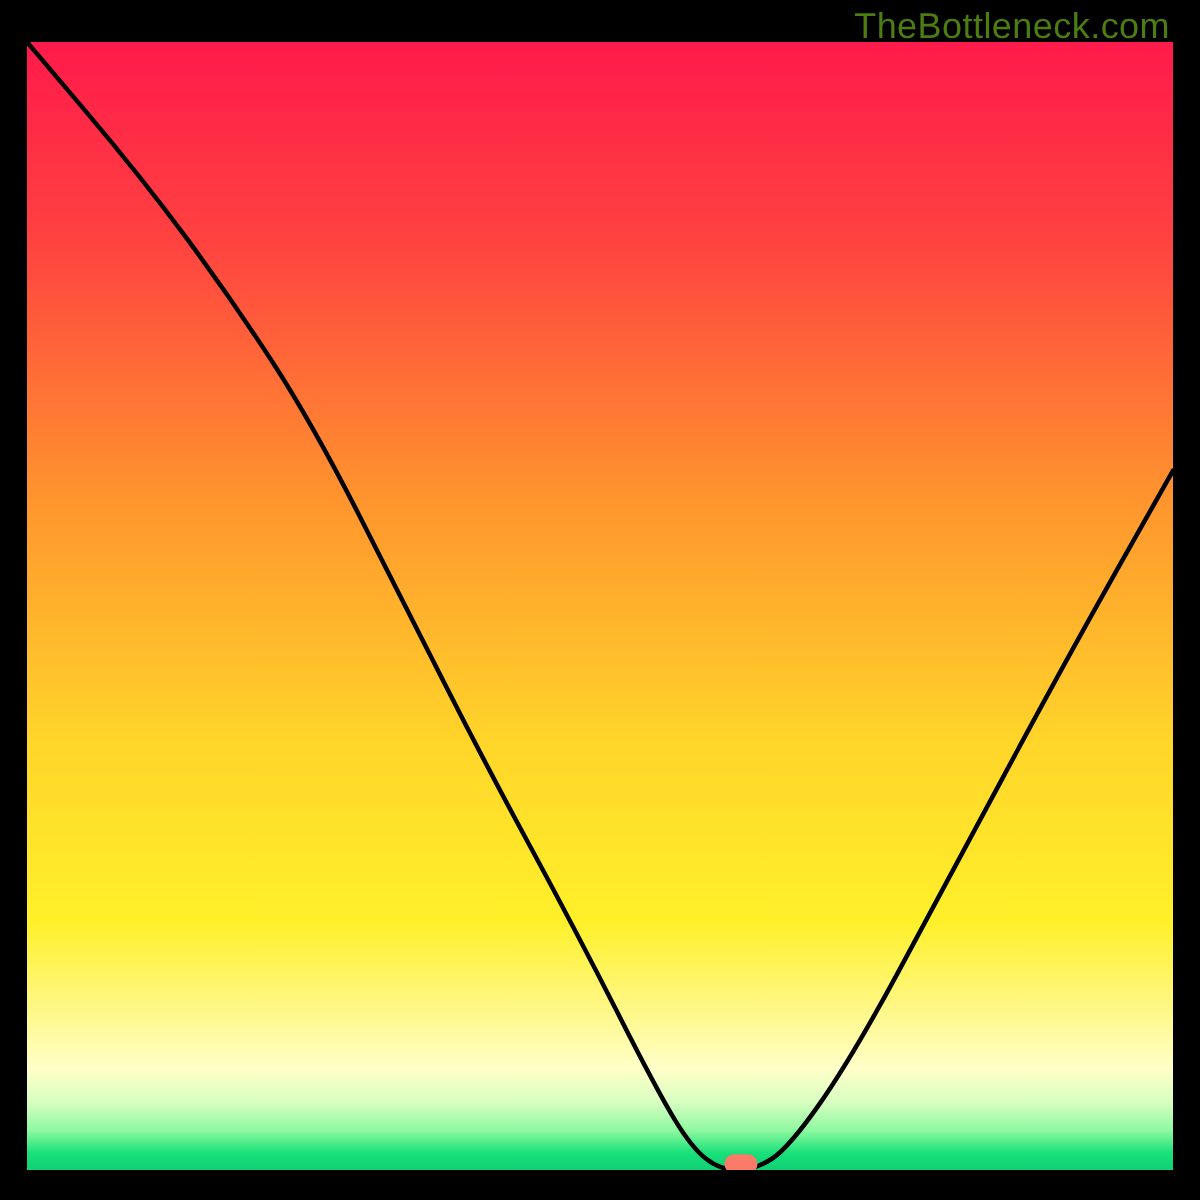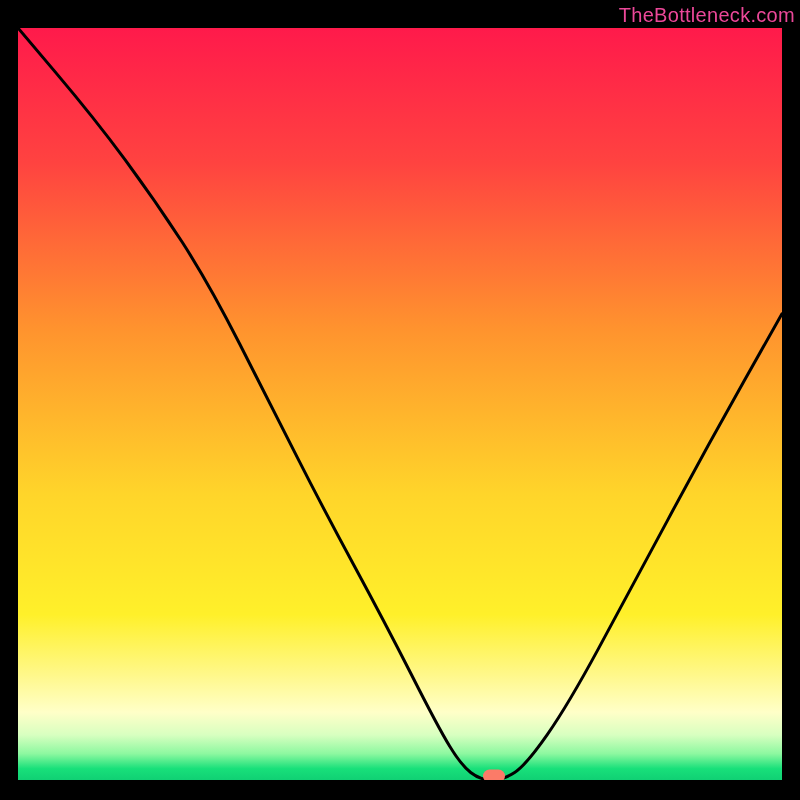--- a/index.html
+++ b/index.html
@@ -1,17 +1,17 @@
 <!DOCTYPE html>
 <html><head>
 <meta charset="utf-8">
 <style>
 * { margin: 0; padding: 0; box-sizing: border-box; }
 body { width: 800px; height: 800px; background: #000; position: relative; font-family: Arial, sans-serif; }
-.watermark { position: absolute; top: 4px; right: 5px; color: #ec4899; font-size: 20px; font-weight: 500; z-index: 10; letter-spacing: 0.3px; }
+.watermark { position: absolute; top: 4px; right: 20px; color: #4d7c0f; font-size: 24px; font-weight: 500; z-index: 10; letter-spacing: 0.3px; }
 .plot-area { position: absolute; left: 18px; top: 28px; width: 764px; height: 752px; overflow: hidden; }
 .gradient-bg { position: absolute; left: 0; top: 0; width: 100%; height: 100%; }
 .curve-svg { position: absolute; left: 0; top: 0; width: 100%; height: 100%; }
 .marker { position: absolute; width: 22px; height: 13px; background: #fb7b68; border-radius: 7px; transform: translate(-50%, -50%); }
 </style>
 </head>
 <body>
 
 <div class="watermark">TheBottleneck.com</div>
 

